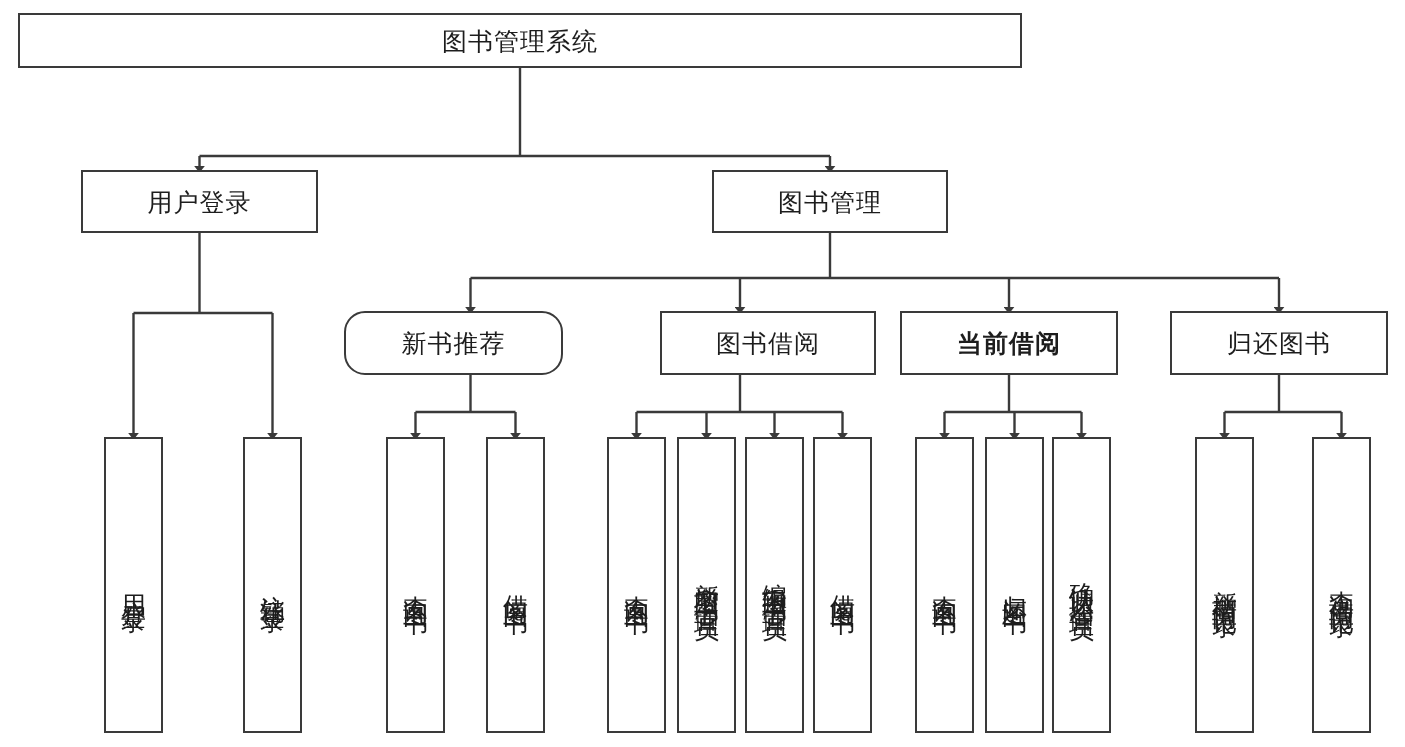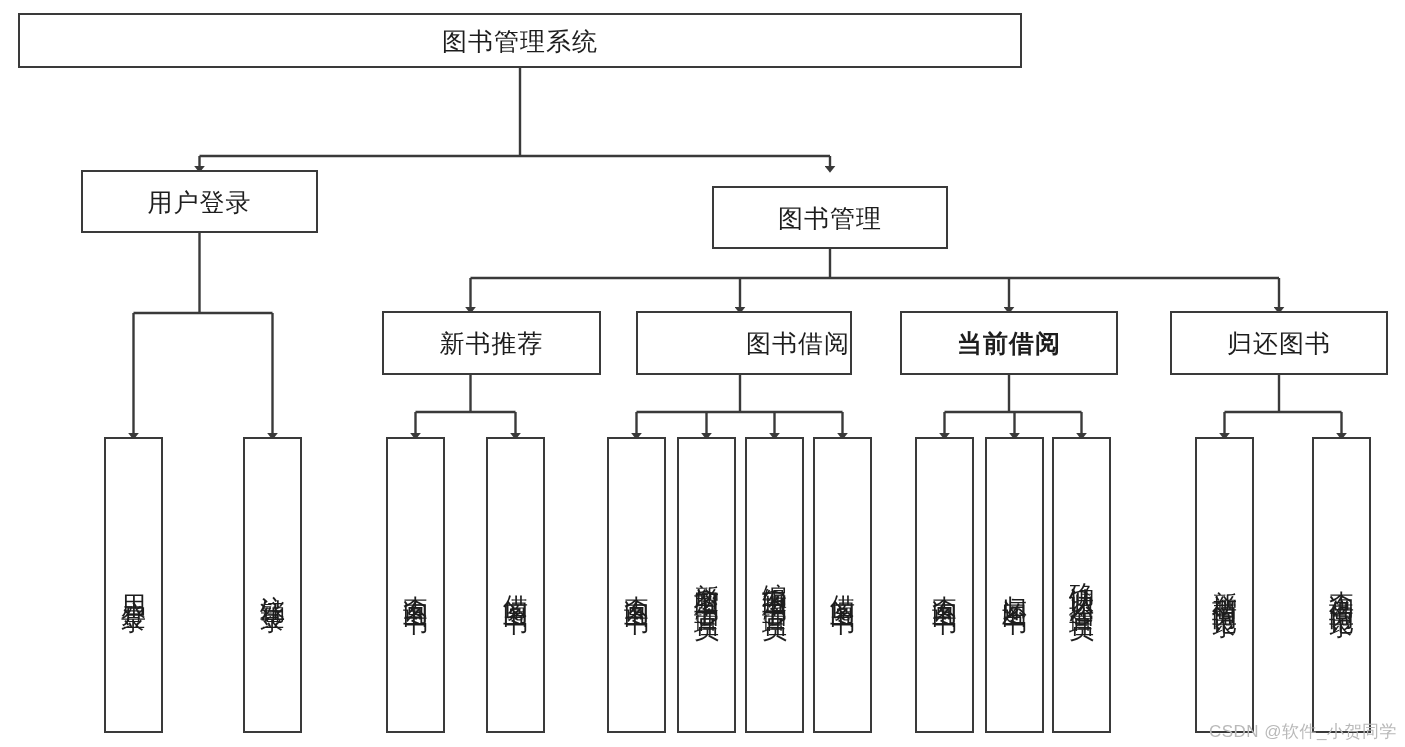--- a/index.html
+++ b/index.html
@@ -108,27 +108,27 @@
       </g>
   </svg>
 
   <div id="nodes">
       <div class="node horiz" style="left: 18px; top: 13px; width: 1004px; height: 55px;">
         <span>图书管理系统</span>
       </div>
       <div class="node horiz" style="left: 81px; top: 170px; width: 237px; height: 63px;">
         <span>用户登录</span>
       </div>
-      <div class="node horiz" style="left: 712px; top: 170px; width: 236px; height: 63px; margin-top: 16px;">
+      <div class="node horiz" style="left: 712px; top: 170px; width: 236px; height: 63px;">
         <span>图书管理</span>
       </div>
-      <div class="node horiz" style="left: 382px; top: 311px; width: 219px; height: 64px;">
+      <div class="node horiz" style="left: 344px; top: 311px; width: 219px; height: 64px; border-radius: 21px;">
         <span>新书推荐</span>
       </div>
-      <div class="node horiz" style="left: 636px; top: 311px; width: 216px; height: 64px; justify-content: flex-end;">
+      <div class="node horiz" style="left: 660px; top: 311px; width: 216px; height: 64px;">
         <span>图书借阅</span>
       </div>
       <div class="node horiz" style="left: 900px; top: 311px; width: 218px; height: 64px; font-weight: bold;">
         <span>当前借阅</span>
       </div>
       <div class="node horiz" style="left: 1170px; top: 311px; width: 218px; height: 64px;">
         <span>归还图书</span>
       </div>
       <div class="node vert" style="left: 104px; top: 437px; width: 59px; height: 296px;">
         <span class="vlabel">用户登录</span>
@@ -164,14 +164,13 @@
         <span class="vlabel">确认归还（管理员）</span>
       </div>
       <div class="node vert" style="left: 1195px; top: 437px; width: 59px; height: 296px;">
         <span class="vlabel">新增借阅记录</span>
       </div>
       <div class="node vert" style="left: 1312px; top: 437px; width: 59px; height: 296px;">
         <span class="vlabel">查询借阅记录</span>
       </div>
     </div>
 
-  <div class="watermark">CSDN @软件_小贺同学</div>
 </div>
 
 </body></html>

